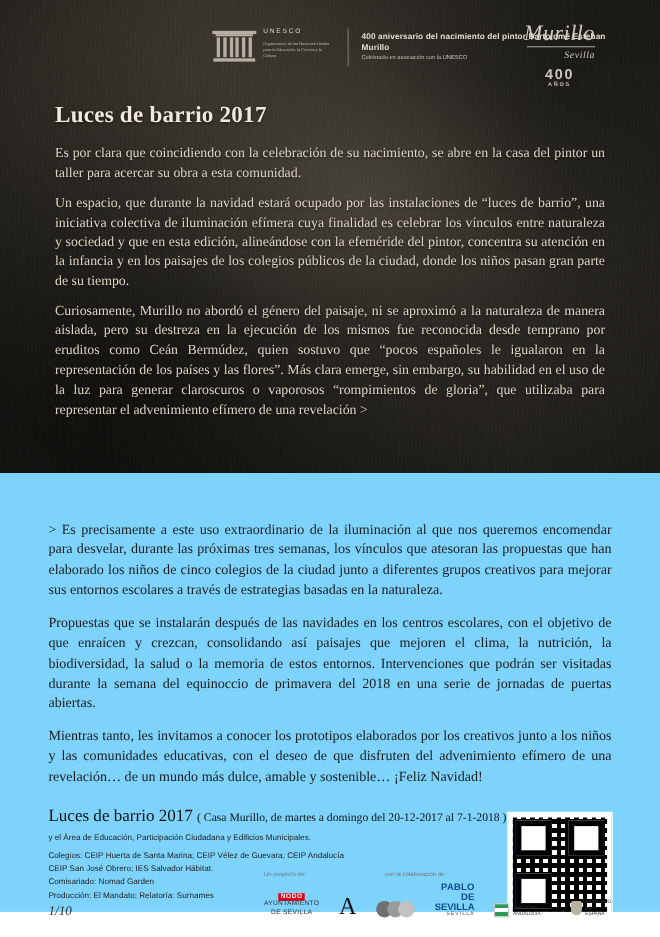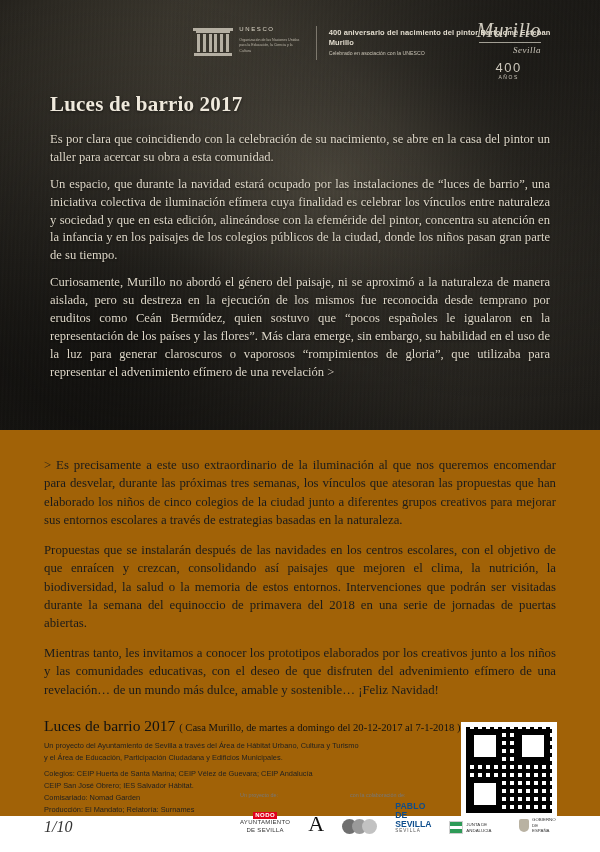--- a/index.html
+++ b/index.html
@@ -164,21 +164,21 @@
     font-size: 13px;
     font-weight: bold;
     letter-spacing: 1px;
     line-height: 1;
     text-align: center;
     opacity: .9;
   }
   .murillo-400 span {
     display: block;
     font-size: 5px;
-    font-weight: normal;
+    font-weight: bold;
     letter-spacing: 1.6px;
     margin-top: 1px;
   }
 
   .hero-title {
     font-size: 21px;
     color: #efe9dc;
     margin: 24px 0 14px 8px;
     letter-spacing: .2px;
     text-shadow: 0 1px 3px rgba(0,0,0,.55);
@@ -189,22 +189,22 @@
     color: #ddd6c7;
     margin: 0 0 9px 8px;
     text-align: justify;
     padding-right: 8px;
     text-shadow: 0 1px 2px rgba(0,0,0,.5);
   }
 
   
   .page {
     position: relative;
-    padding: 26px 44px 0 44px;
-    background: #a16207;
+    padding: 42px 44px 0 44px;
+    background: #7dd3fc;
   }
   .body-p {
     font-size: 12.8px;
     line-height: 1.44;
     color: #1b1b1b;
     margin: 0 0 11px 0;
     text-align: justify;
   }
 
   .credits {
@@ -318,21 +318,21 @@
     margin-left: -5px;
   }
   .logo-circles span:first-child { margin-left: 0; background:#6f6f6f; }
   .logo-circles span:nth-child(3){ background:#c2c2c2; }
   .logo-upo {
     font-family: "Liberation Sans", sans-serif;
     font-size: 8.6px;
     font-weight: bold;
     color: #1b3a6b;
     line-height: 1.05;
-    text-align: left;
+    text-align: right;
   }
   .logo-upo .u1 { color:#0d4d8c; letter-spacing:.2px; }
   .logo-upo .u2 { color:#0d4d8c; }
   .logo-upo .u3 { font-size:4.6px; font-weight:normal; color:#555; letter-spacing:1px;}
   .logo-junta {
     display: flex;
     align-items: center;
     gap: 3px;
   }
   .logo-junta .flag {
@@ -361,21 +361,21 @@
     font-size: 4.4px;
     line-height: 1.3;
     color: #333;
   }
   .page-num {
     position: absolute;
     left: 44px;
     bottom: 16px;
     font-family: "Liberation Serif", serif;
     font-style: italic;
-    font-size: 16px;
+    font-size: 12px;
     color: #333;
   }
 </style>
 </head>
 <body>
 
 <div class="hero">
   <div class="hero-inner">
 
     <div class="hero-header">
@@ -430,21 +430,20 @@
   <p class="body-p">&gt; Es precisamente a este uso extraordinario de la iluminación al que nos queremos encomendar para desvelar, durante las próximas tres semanas, los vínculos que atesoran las propuestas que han elaborado los niños de cinco colegios de la ciudad junto a diferentes grupos creativos para mejorar sus entornos escolares a través de estrategias basadas en la naturaleza.</p>
   <p class="body-p">Propuestas que se instalarán después de las navidades en los centros escolares, con el objetivo de que enraícen y crezcan, consolidando así paisajes que mejoren el clima, la nutrición, la biodiversidad, la salud o la memoria de estos entornos. Intervenciones que podrán ser visitadas durante la semana del equinoccio de primavera del 2018 en una serie de jornadas de puertas abiertas.</p>
   <p class="body-p">Mientras tanto, les invitamos a conocer los prototipos elaborados por los creativos junto a los niños y las comunidades educativas, con el deseo de que disfruten del advenimiento efímero de una revelación… de un mundo más dulce, amable y sostenible… ¡Feliz Navidad!</p>
 
   <div class="credits">
     <div class="credits-title">
       <span>Luces de barrio 2017</span>
       <span class="paren">( Casa Murillo, de martes a domingo del 20-12-2017 al 7-1-2018 )</span>
     </div>
     <div class="credits-lines">
-      <div>Un proyecto del Ayuntamiento de Sevilla a través del Área de Hábitat Urbano, Cultura y Turismo</div>
       <div>y el Área de Educación, Participación Ciudadana y Edificios Municipales.</div>
       <span class="gap"></span>
       <div>Colegios: CEIP Huerta de Santa Marina; CEIP Vélez de Guevara; CEIP Andalucía</div>
       <div>CEIP San José Obrero; IES Salvador Hábitat.</div>
       <div>Comisariado: Nomad Garden</div>
       <div>Producción: El Mandato; Relatoría: Surnames</div>
     </div>
     <div class="qr">
         <i></i>
       </div>

